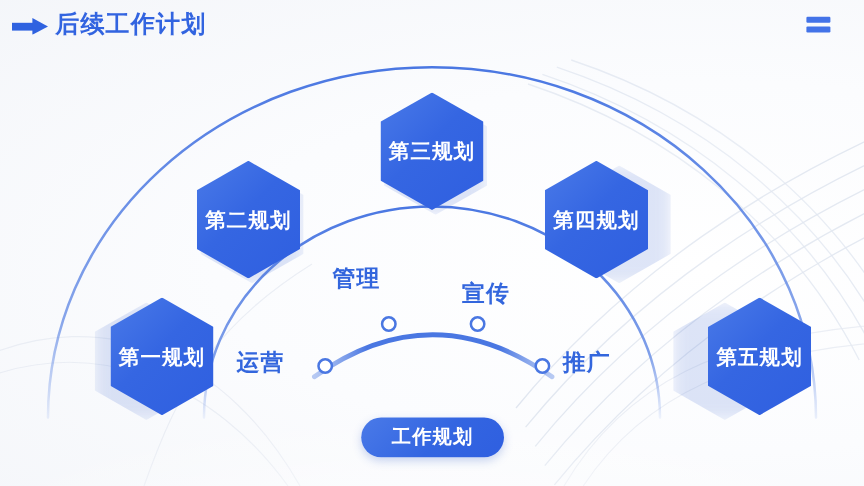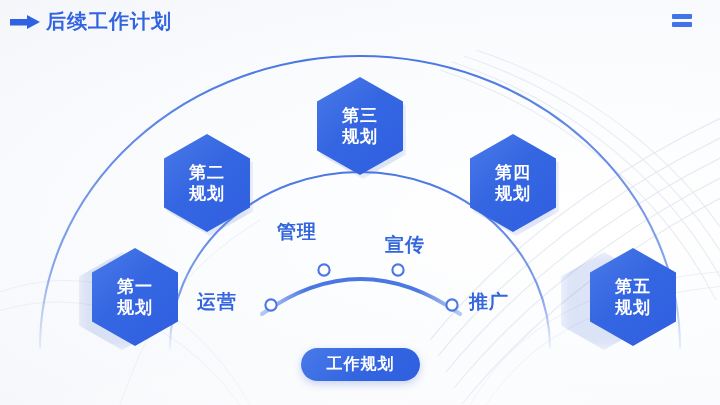--- a/index.html
+++ b/index.html
@@ -32,21 +32,21 @@
     display:block;width:20px;height:5px;background:#4373e8;border-radius:1px;
     margin-bottom:3px;
   }
   
   .arcs{position:absolute;inset:0;width:720px;height:405px;}
   
   .hex{
     position:absolute;width:86px;height:98px;
     clip-path:polygon(50% 0%,100% 25%,100% 75%,50% 100%,0% 75%,0% 25%);
     background:linear-gradient(135deg,#4a7ae8 0%,#3566e2 45%,#2f5fe0 100%);
-    display:flex;flex-direction:column;align-items:center;justify-content:center;
+    display:flex;flex-direction:row;align-items:center;justify-content:center;
     color:#ffffff;font-weight:bold;font-size:17px;line-height:21px;
     text-align:center;letter-spacing:1px;
   }
   .hex span{display:block;}
   .hex-shadow{
     position:absolute;width:86px;height:98px;
     clip-path:polygon(50% 0%,100% 25%,100% 75%,50% 100%,0% 75%,0% 25%);
     background:rgba(70,110,210,0.18);filter:blur(6px);
   }
   
@@ -167,21 +167,21 @@
     <span>规划</span>
   </div>
 
   <div class="hex-shadow" style="left:320px;top:81px;"></div>
   <div class="hex" style="left:317px;top:77px;">
     <span>第三</span>
     <span>规划</span>
   </div>
 
   <div class="hex-shadow" style="left:473px;top:138px;"></div>
-  <div class="hex" style="left:470px;top:134px;">
+  <div class="hex" style="left:454px;top:134px;">
     <span>第四</span>
     <span>规划</span>
   </div>
 
   <div class="hex-shadow" style="left:561px;top:252px;"></div>
   <div class="hex" style="left:590px;top:248px;">
     <span>第五</span>
     <span>规划</span>
   </div>
 

